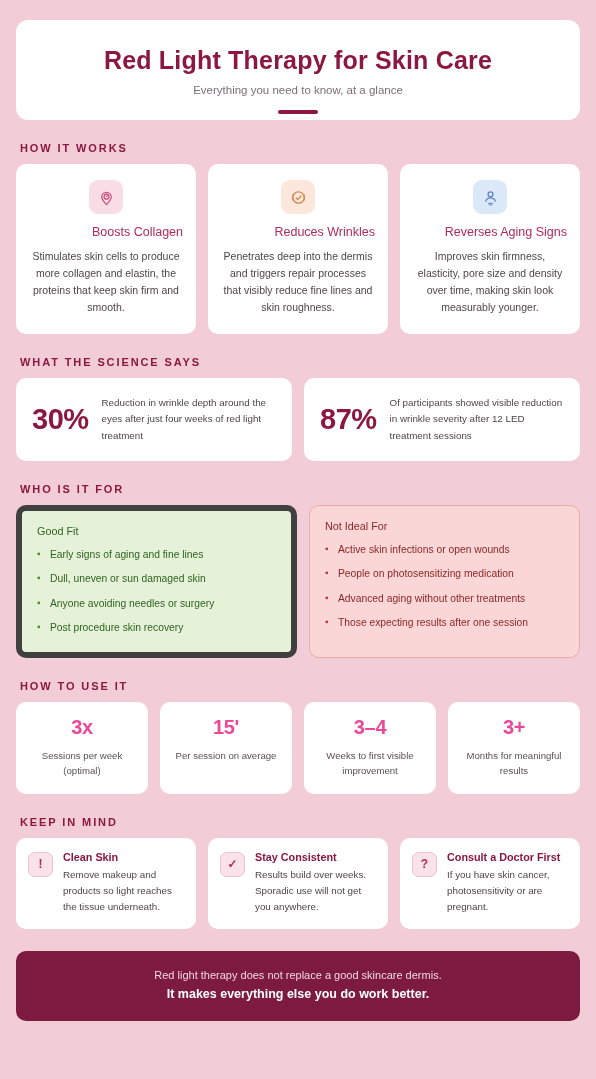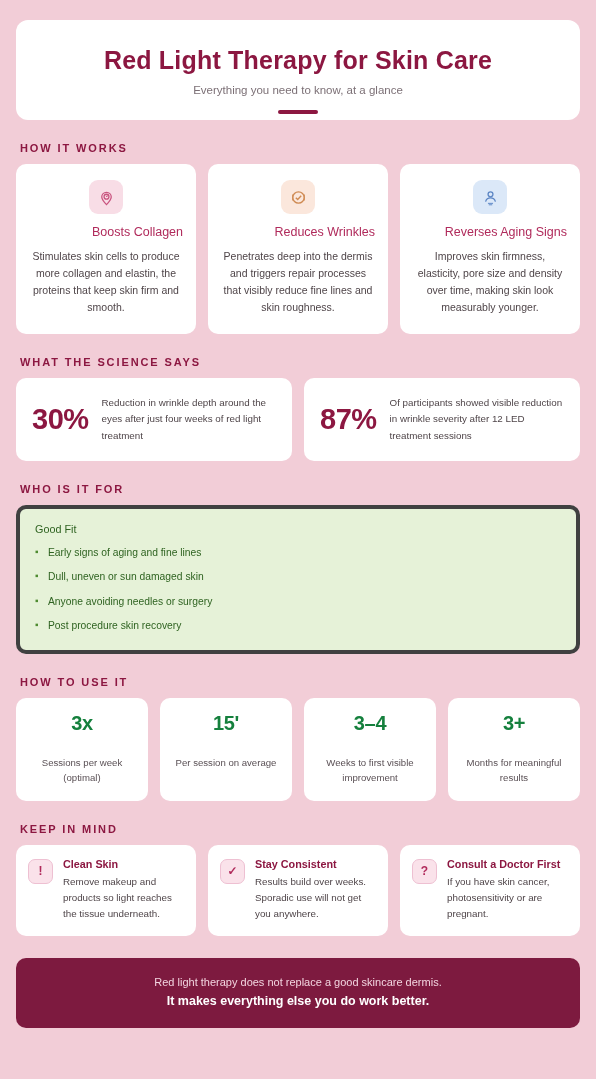--- a/index.html
+++ b/index.html
@@ -102,21 +102,21 @@
     line-height: 1.66;
     color: #4f4549;
   }
 
   
   .fit-card {
     flex: 1;
     border-radius: 10px;
     padding: 14px 15px 16px 15px;
   }
-  .fit-good { background: #e6f2d8; border: 4px solid #404040; }
+  .fit-good { background: #e6f2d8; border: 6px solid #404040; }
   .fit-bad  { background: #fbd6d6; border: 1px solid #eda9a9; }
   .fit-head { font-size: 10.8px; margin-bottom: 10px; }
   .fit-good .fit-head { color: #2f6321; }
   .fit-bad  .fit-head { color: #8e2727; }
   .fit-list { list-style: none; }
   .fit-list li {
     font-size: 10.3px;
     line-height: 1.5;
     margin-bottom: 9px;
     padding-left: 13px;
@@ -137,22 +137,22 @@
   .use-card {
     flex: 1;
     background: #ffffff;
     border-radius: 10px;
     padding: 14px 8px 16px 8px;
     text-align: center;
   }
   .use-num {
     font-size: 20px;
     font-weight: bold;
-    color: #15803d;
-    margin-bottom: 20px;
+    color: #ec4899;
+    margin-bottom: 9px;
     letter-spacing: -.3px;
   }
   .use-txt {
     font-size: 9.6px;
     line-height: 1.58;
     color: #5a5055;
   }
 
   
   .mind-card {
@@ -275,20 +275,29 @@
     <div class="fit-card fit-good">
       <div class="fit-head">Good Fit</div>
       <ul class="fit-list">
         <li>Early signs of aging and fine lines</li>
         <li>Dull, uneven or sun damaged skin</li>
         <li>Anyone avoiding needles or surgery</li>
         <li>Post procedure skin recovery</li>
       </ul>
     </div>
 
+    <div class="fit-card fit-bad">
+      <div class="fit-head">Not Ideal For</div>
+      <ul class="fit-list">
+        <li>Active skin infections or open wounds</li>
+        <li>People on photosensitizing medication</li>
+        <li>Advanced aging without other treatments</li>
+        <li>Those expecting results after one session</li>
+      </ul>
+    </div>
   </div>
 
   <div class="section-title">HOW TO USE IT</div>
   <div class="row">
     <div class="use-card">
       <div class="use-num">3x</div>
       <div class="use-txt">Sessions per week (optimal)</div>
     </div>
     <div class="use-card">
       <div class="use-num">15'</div>

